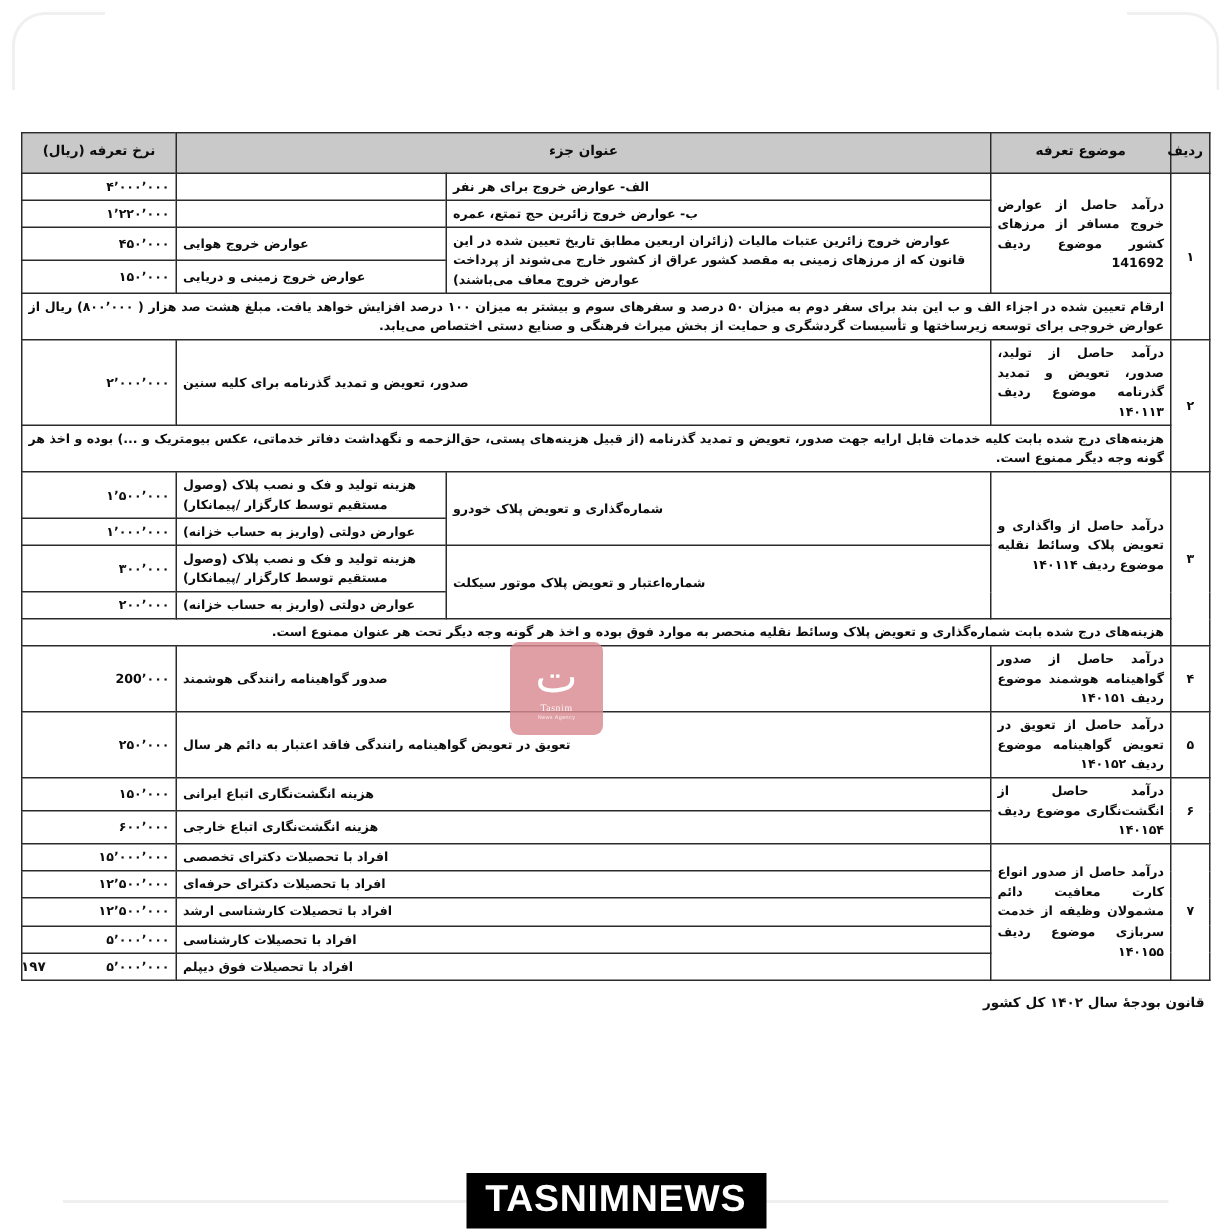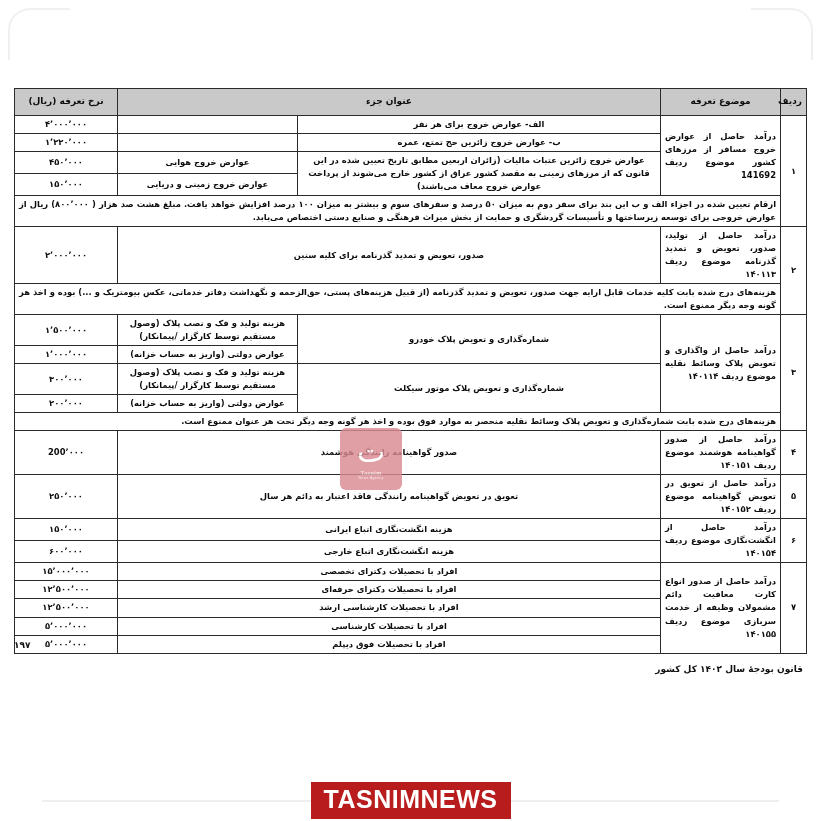--- a/index.html
+++ b/index.html
@@ -49,22 +49,22 @@
     margin-top:48px;
   }
   
   col.c-radif{width:26px;}
   col.c-subject{width:120px;}
   col.c-title{width:infinite;}
   col.c-sub{width:180px;}
   col.c-rate{width:103px;}
 
   .c-center{text-align:center;}
-  .c-right{text-align:center;}
-  .c-rate-cell{text-align:center;letter-spacing:.2px;}
+  .c-right{text-align:left;}
+  .c-rate-cell{letter-spacing:.2px;}
   .subject-cell{text-align:justify;text-align-last:right;line-height:1.9;padding:4px 6px;}
   .note-cell{text-align:justify;text-align-last:right;line-height:1.85;padding:4px 6px;}
   .title-cell{padding-left:8px;}
 
   
   .watermark{
     position:absolute;
     left:340px;top:428px;
     width:62px;height:62px;
     border-radius:6px;
@@ -109,21 +109,21 @@
     position:absolute;
     left:0;right:0;top:780px;height:40px;
     display:flex;align-items:center;justify-content:center;
   }
   .newsbar .rule{
     position:absolute;left:42px;right:42px;top:20px;
     height:2px;background:#efefef;
   }
   .newsbar .brand{
     position:relative;
-    background:#b91c1c;
+    background:#000000;
     color:#ffffff;
     font-family:"Liberation Sans",sans-serif;
     font-weight:bold;
     font-size:25px;
     letter-spacing:.5px;
     padding:3px 13px 5px;
     direction:ltr;
   }
 </style>
 </head>
@@ -190,21 +190,21 @@
             <td class="subject-cell" rowspan="4">درآمد حاصل از واگذاری و تعویض پلاک وسائط نقلیه موضوع ردیف ۱۴۰۱۱۴</td>
             <td class="c-right title-cell" rowspan="2">شماره‌گذاری و تعویض پلاک خودرو</td>
             <td class="c-right">هزینه تولید و فک و نصب پلاک (وصول مستقیم توسط کارگزار /پیمانکار)</td>
             <td class="c-rate-cell">۱٬۵۰۰٬۰۰۰</td>
           </tr>
           <tr>
             <td class="c-right">عوارض دولتی (واریز به حساب خزانه)</td>
             <td class="c-rate-cell">۱٬۰۰۰٬۰۰۰</td>
           </tr>
           <tr>
-            <td class="c-right title-cell" rowspan="2">شماره‌گذاری و تعویض پلاک موتور سیکلت</td>
+            <td class="c-right title-cell" rowspan="2">شماره‌اعتبار و تعویض پلاک موتور سیکلت</td>
             <td class="c-right">هزینه تولید و فک و نصب پلاک (وصول مستقیم توسط کارگزار /پیمانکار)</td>
             <td class="c-rate-cell">۳۰۰٬۰۰۰</td>
           </tr>
           <tr>
             <td class="c-right">عوارض دولتی (واریز به حساب خزانه)</td>
             <td class="c-rate-cell">۲۰۰٬۰۰۰</td>
           </tr>
           <tr>
             <td class="note-cell" colspan="4">هزینه‌های درج شده بابت شماره‌گذاری و تعویض پلاک وسائط نقلیه منحصر به موارد فوق بوده و اخذ هر گونه وجه دیگر تحت هر عنوان ممنوع است.</td>
           </tr>

